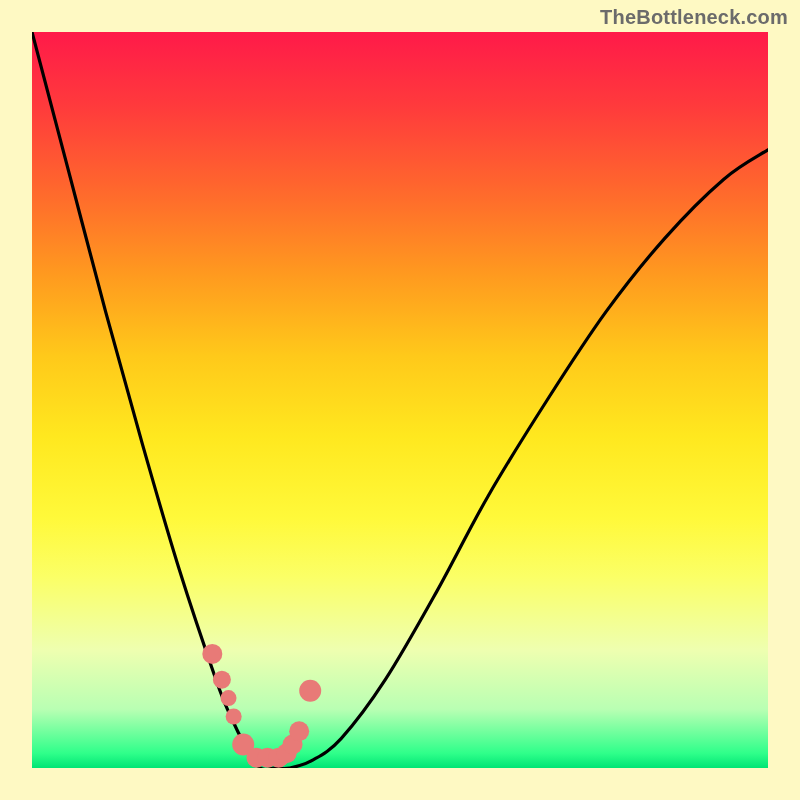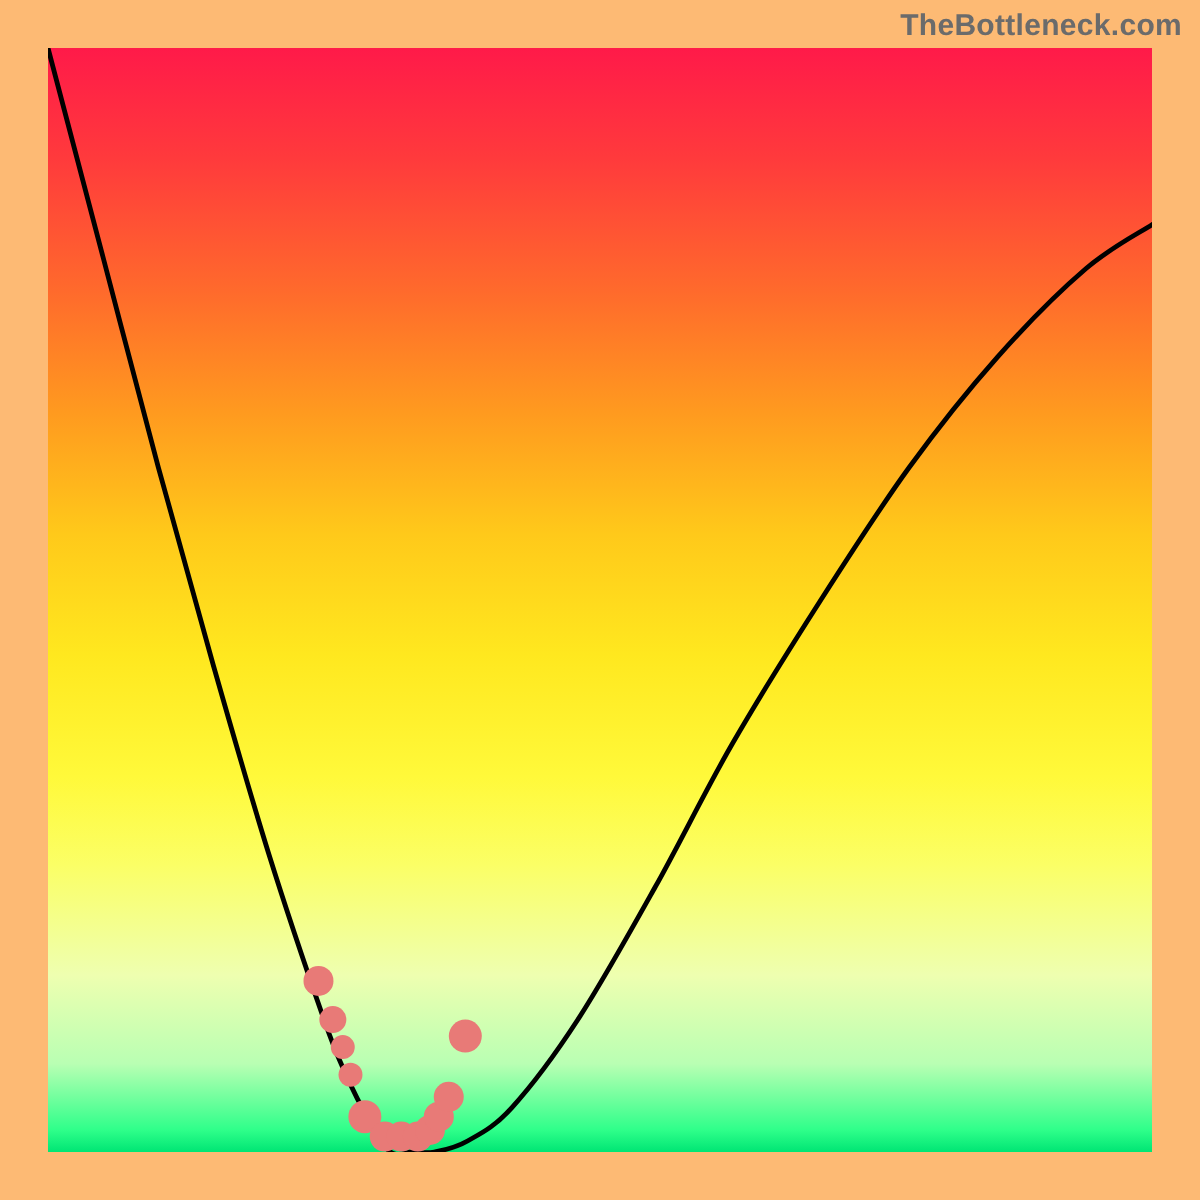--- a/index.html
+++ b/index.html
@@ -1,21 +1,21 @@
 <!DOCTYPE html>
 <html><head>
 <meta charset="utf-8">
 <style>
   * { margin: 0; padding: 0; box-sizing: border-box; }
   html, body { width: 800px; height: 800px; overflow: hidden; background: #000; }
   .frame {
     position: relative;
     width: 800px;
     height: 800px;
-    background: #fdba74;
+    background: #fef9c3;
   }
   .plot-area {
     position: absolute;
     left: 32px;
     top: 32px;
     width: 736px;
     height: 736px;
     overflow: hidden;
   }
   .gradient-bg {

